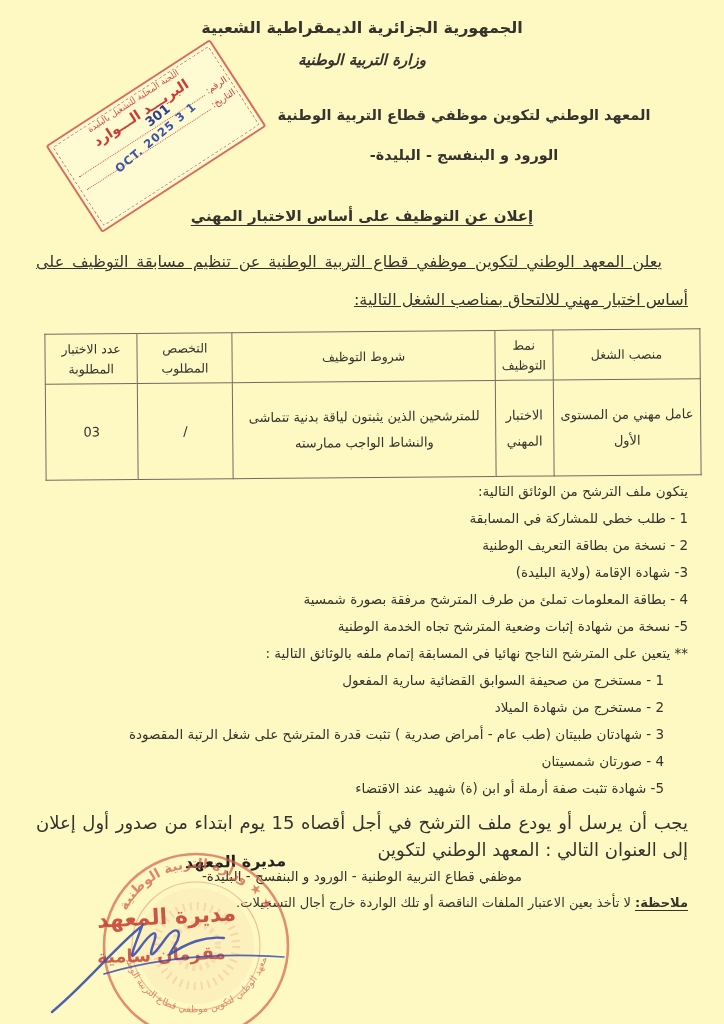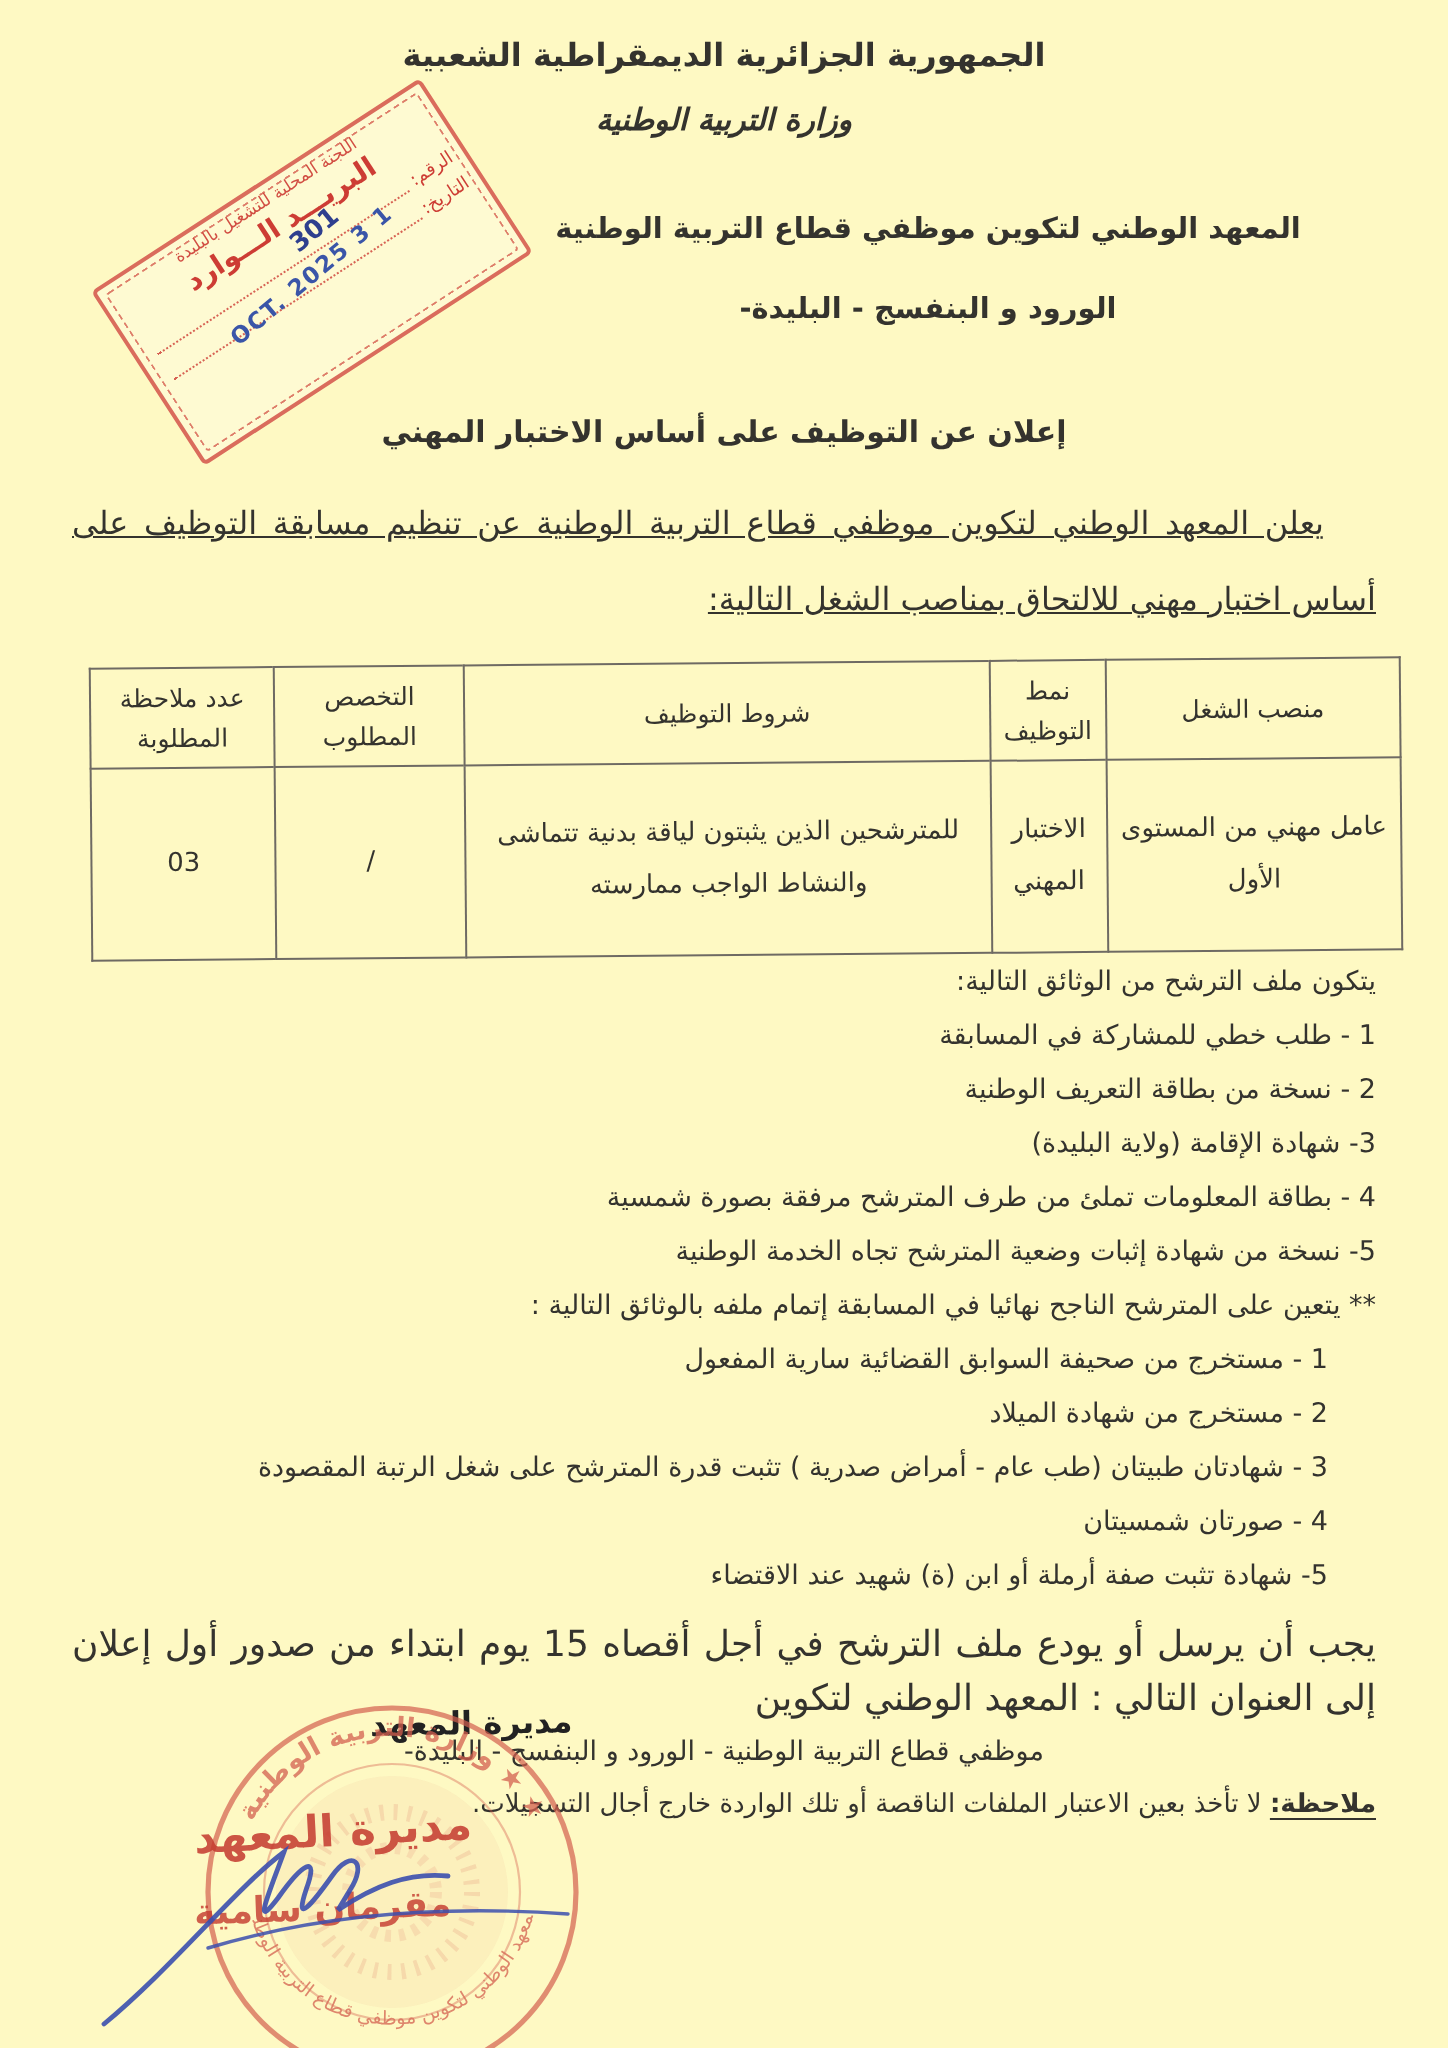--- a/index.html
+++ b/index.html
@@ -49,21 +49,21 @@
     color:#2e3f8e; font-size:13px; font-weight:bold; transform:rotate(-6deg);
   }
   .st-date {
     position:absolute; right:40px; top:-6px;
     color:#3a55a8; font-size:11.5px; font-weight:bold; letter-spacing:1px;
     transform:rotate(-7deg); white-space:nowrap;
   }
   
   .title {
     margin-top:32px; text-align:center; font-size:15px; font-weight:bold;
-    text-underline-offset:4px;
+    text-decoration:underline; text-underline-offset:4px;
   }
   .intro {
     margin-top:18px; font-size:16px; line-height:38px;
     text-align:justify; text-indent:26px;text-decoration:underline;
   }
   
   table.positions {
     width:656px; margin:12px -13px 0 auto;
     border-collapse:collapse; transform:rotate(-0.5deg);
     font-size:13px;
@@ -145,21 +145,21 @@
         <col style="width:262px">
         <col style="width:95px">
         <col style="width:92px">
     </colgroup>
     <tbody>
         <tr>
       <th>منصب الشغل</th>
       <th>نمط التوظيف</th>
       <th>شروط التوظيف</th>
       <th>التخصص المطلوب</th>
-      <th>عدد ملاحظة المطلوبة</th>
+      <th>عدد الاختبار المطلوبة</th>
     </tr>
     <tr>
       <td>عامل مهني من المستوى الأول</td>
       <td>الاختبار المهني</td>
       <td>للمترشحين الذين يثبتون لياقة بدنية تتماشى والنشاط الواجب ممارسته</td>
       <td>/</td>
       <td>03</td>
     </tr>
   </tbody>
     </table>

